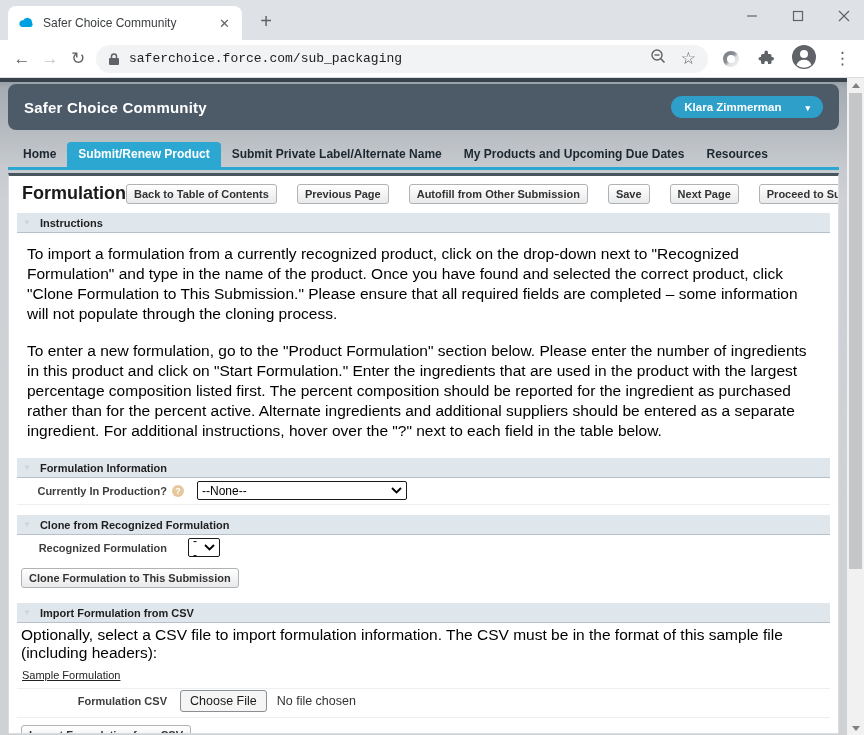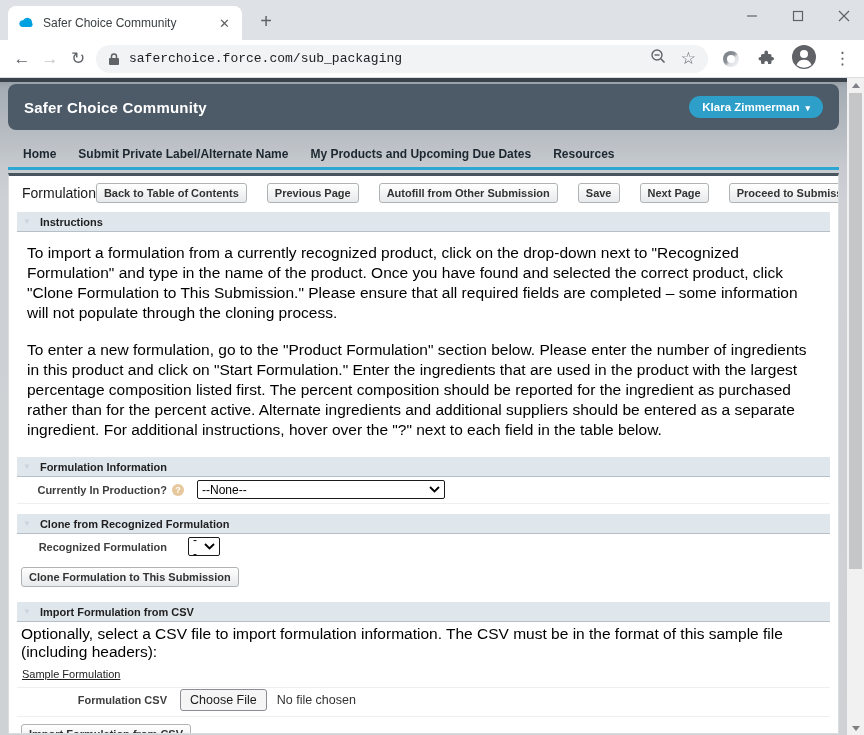--- a/index.html
+++ b/index.html
@@ -51,35 +51,35 @@
   .page-inner { position:absolute; left:0; top:0; bottom:0; right:17px;
     background:linear-gradient(180deg,#8f98a1 0,#a5acb3 10px,#b7bcc2 55px,#c7cbcf 90px,#cdd0d4 120px,#cfd2d5 100%);
     overflow:hidden; }
   .top-strip { height:4px; background:#39424a; }
 
   .site-header { margin:2px 8px 0; height:46px; background:#4d5b69;
     border-radius:8px; display:flex; align-items:center; padding:0 16px; }
   .site-title { color:#fff; font-weight:bold; font-size:15px; letter-spacing:.2px; }
   .user-btn { margin-left:auto; background:#2d9fc9; color:#fff; font-weight:bold;
     font-size:11.5px; padding:5px 13px; border-radius:12px; display:flex;
-    align-items:flex-end; gap:6px; cursor:default; }
+    align-items:flex-end; gap:24px; cursor:default; }
   .user-btn .caret { font-size:9px; }
 
   .nav-row { margin:12px 8px 0; display:flex; align-items:flex-end; padding-left:4px; }
   .nav-tab { font-size:12px; font-weight:bold; color:#1d2730; padding:5px 11px 6px;
     white-space:nowrap; cursor:default; }
   .nav-tab.active { background:#2ba7d2; color:#fff; border-radius:4px 4px 0 0; }
   .accent-line { margin:0 8px; height:3px; background:#2ba7d2; }
 
   .card { margin:3px 8px 0; background:#fff; border:1px solid #d9dde0;
     border-top:3px solid #48545e; height:561px; padding:4px 8px; overflow:hidden; }
 
   .block-header { display:flex; align-items:center; justify-content:space-between;
     padding:3px 0 5px; }
-  .page-title { font-size:14px; font-weight:normal; color:#1a1a1a; padding-left:5px; }
+  .page-title { font-size:18px; font-weight:bold; color:#1a1a1a; padding-left:5px; }
   .btn-row { display:flex; gap:20px; }
   .sf-btn { font-size:11px; font-weight:bold; color:#333;
     background:linear-gradient(#ffffff,#e8e9eb); border:1px solid #b0b3b6;
     border-radius:3px; padding:3px 7px; white-space:nowrap; cursor:default; }
 
   .section-bar { background:#dfe6ec; border-bottom:1px solid #b7c0c9; height:20px;
     display:flex; align-items:center; padding:4px 6px; margin-top:4px; }
   .tri { color:#c9d4dc; font-size:8px; margin-right:9px; }
   .section-label { font-size:11px; font-weight:bold; color:#1f1f1f; }
 
@@ -91,21 +91,21 @@
   .field-row { display:flex; align-items:center; padding:3px 0 4px;
     border-bottom:1px solid #edf0f2; }
   .field-label { width:150px; text-align:right; font-size:11px; font-weight:bold;
     color:#3e3e3e; flex:none; }
   .help-icon { width:12px; height:12px; border-radius:50%; background:#e6c89c;
     color:#fff; font-size:9px; font-weight:bold; text-align:center; line-height:12px;
     margin-left:5px; flex:none; }
   .select { margin-left:8px; border:1px solid #1a1a1a; border-radius:2px; height:19px;
     display:flex; align-items:center; justify-content:space-between; font-size:12px;
     color:#000; padding:0 4px; background:#fff; cursor:default; }
-  .select-wide { width:248px; margin-left:13px; }
+  .select-wide { width:210px; margin-left:13px; }
   .select-narrow { width:32px; }
   .select svg { flex:none; margin-left:4px; }
 
   .left-btn { margin:7px 0 5px 4px; }
 
   .csv-intro { margin:3px 4px 0; font-size:15.5px; line-height:18px; color:#000; }
   .sample-link { display:inline-block; margin:7px 0 3px 5px; font-size:11px;
     color:#222; text-decoration:underline; cursor:default; }
   .file-row { border-top:1px solid #edf0f2; margin-top:4px; padding:1px 0 5px; }
   .choose-btn { margin-left:13px; font-size:12.5px; color:#1a1a1a; background:#f5f5f5;
@@ -197,20 +197,21 @@
     <div class="site-header">
       <span class="site-title">Safer Choice Community</span>
       <span class="user-btn">
         <span>Klara Zimmerman</span>
         <span class="caret">▾</span>
       </span>
     </div>
 
     <div class="nav-row">
       <span class="nav-tab">Home</span>
+      <span class="nav-tab active">Submit/Renew Product</span>
       <span class="nav-tab">Submit Private Label/Alternate Name</span>
       <span class="nav-tab">My Products and Upcoming Due Dates</span>
       <span class="nav-tab">Resources</span>
     </div>
     <div class="accent-line"></div>
 
     <div class="card">
       <div class="block-header">
         <span class="page-title">Formulation</span>
         <span class="btn-row">

